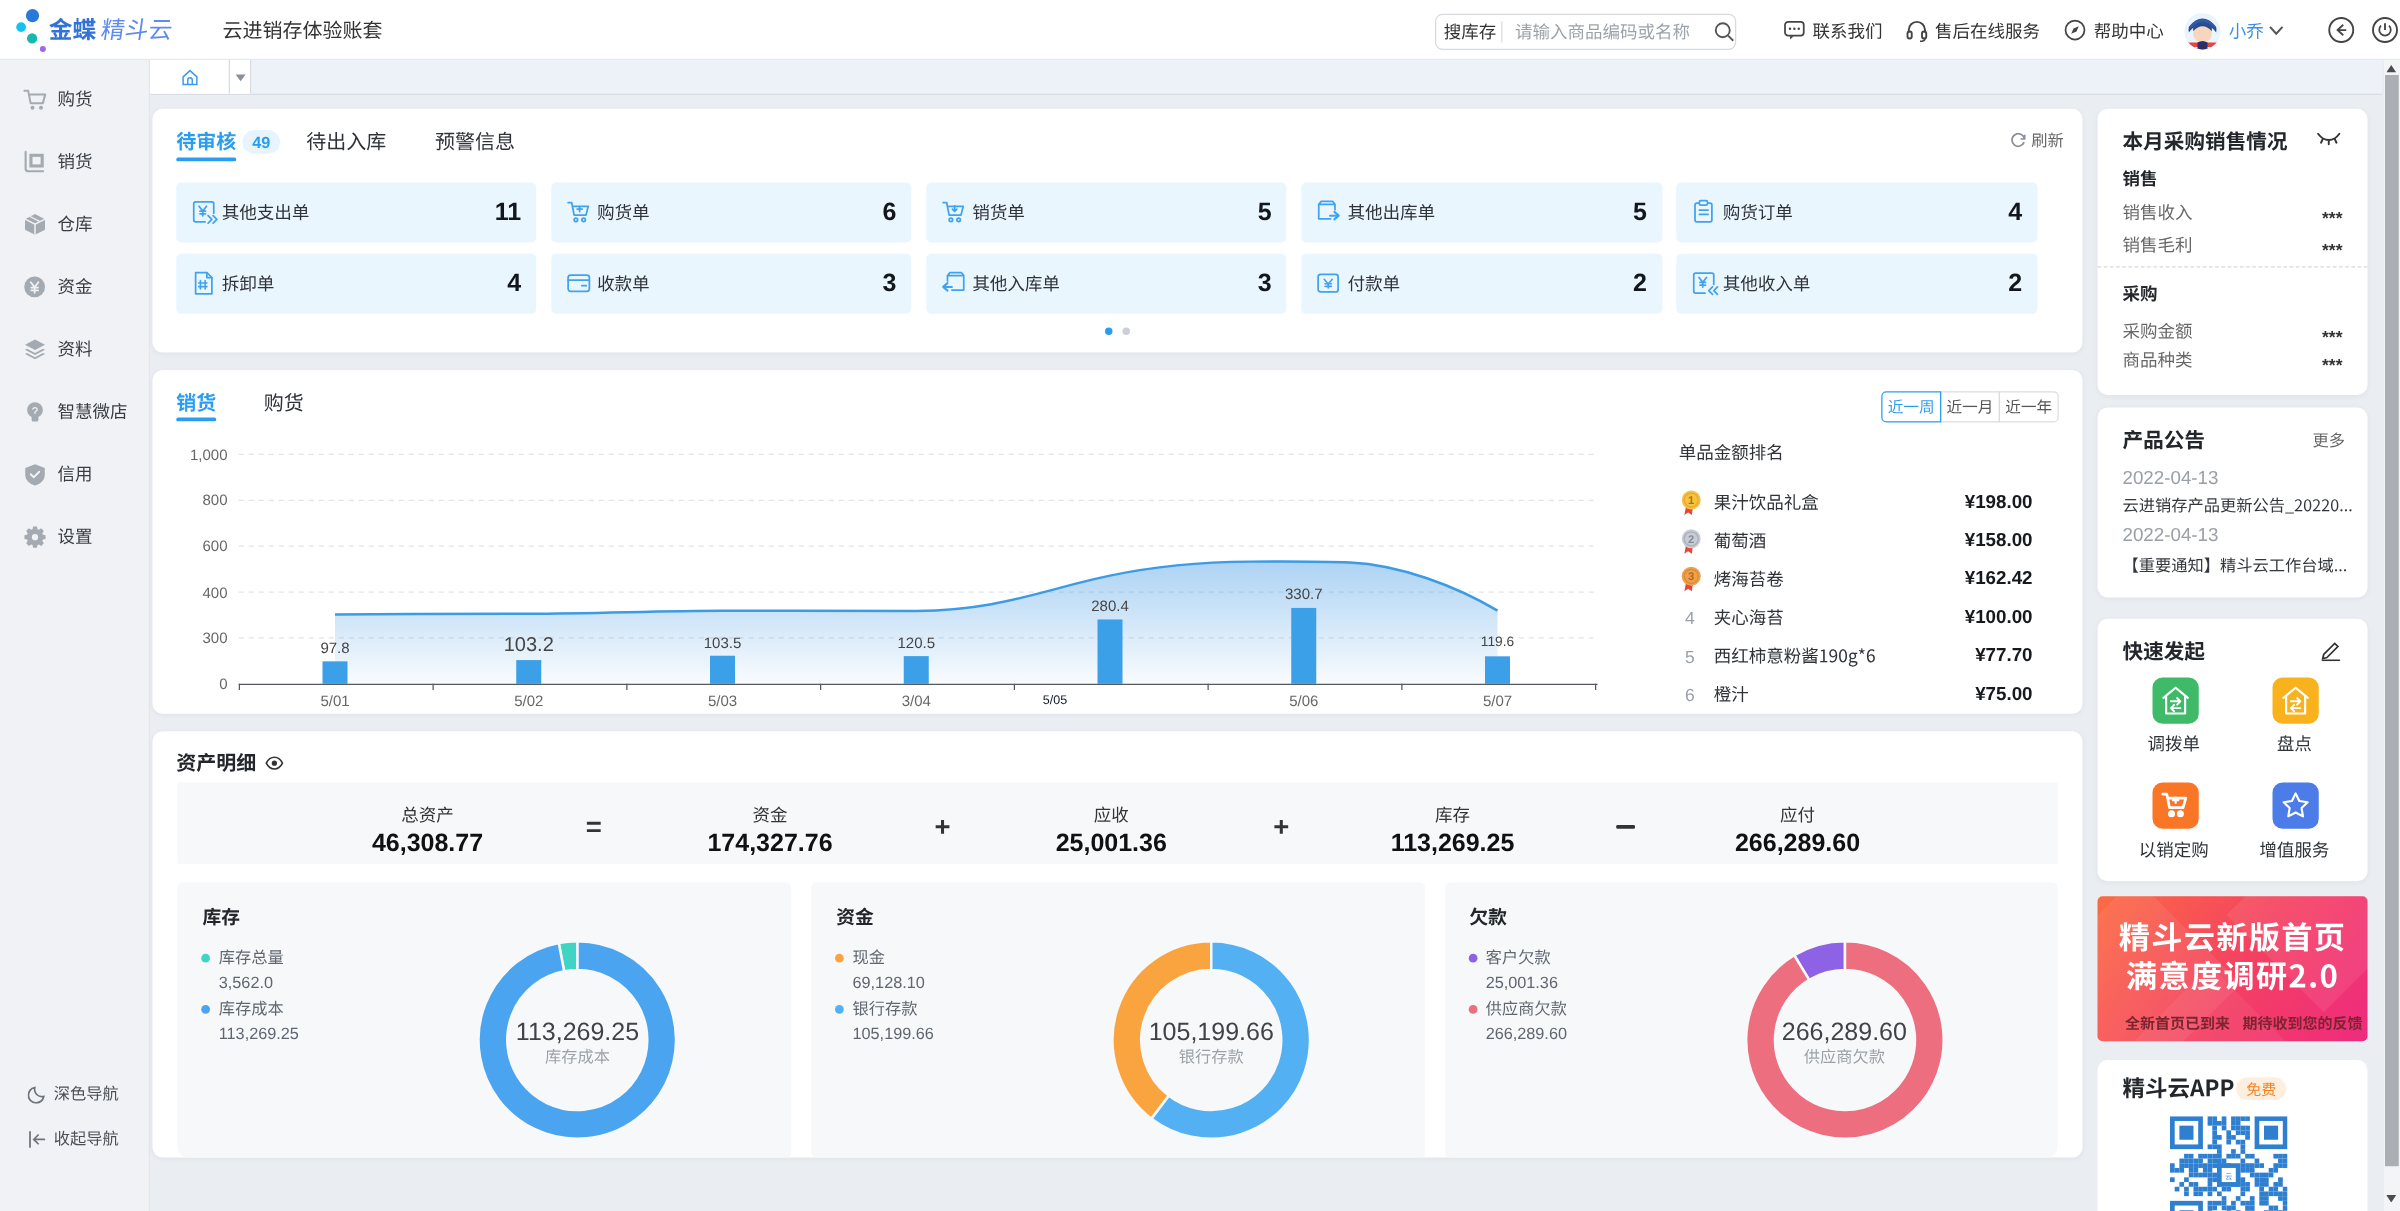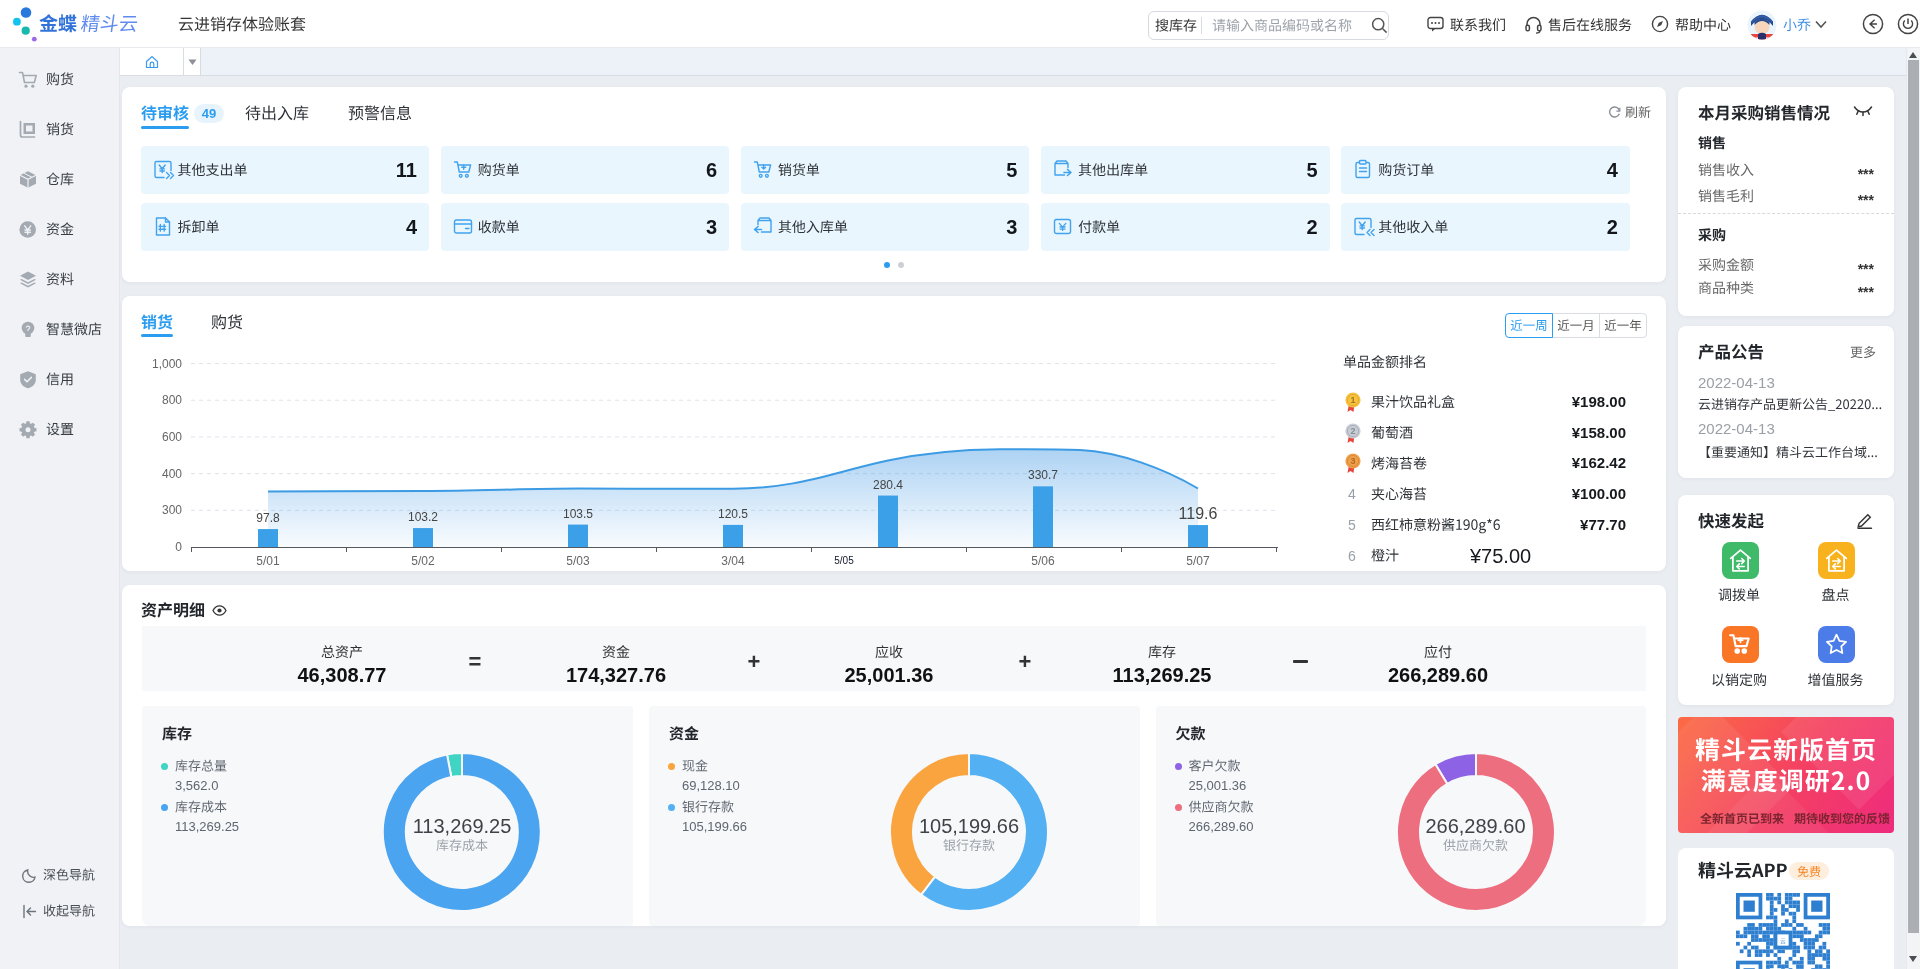--- a/index.html
+++ b/index.html
@@ -252,26 +252,26 @@
     <div style="position:absolute;left:102px;top:392.24px;width:80px;height:16px;font-size:12px;line-height:16px;color:#666;text-align:right;">800</div>
     <div style="position:absolute;left:102px;top:355.55px;width:80px;height:16px;font-size:12px;line-height:16px;color:#666;text-align:right;">1,000</div>
     <div style="position:absolute;left:228px;top:553px;width:80px;height:16px;font-size:12px;line-height:16px;color:#666;text-align:center;">5/01</div>
     <div style="position:absolute;left:383px;top:553px;width:80px;height:16px;font-size:12px;line-height:16px;color:#666;text-align:center;">5/02</div>
     <div style="position:absolute;left:538px;top:553px;width:80px;height:16px;font-size:12px;line-height:16px;color:#666;text-align:center;">5/03</div>
     <div style="position:absolute;left:693px;top:553px;width:80px;height:16px;font-size:12px;line-height:16px;color:#666;text-align:center;">3/04</div>
     <div style="position:absolute;left:804px;top:553px;width:80px;height:16px;font-size:10px;line-height:16px;color:#0f172a;text-align:center;">5/05</div>
     <div style="position:absolute;left:1003px;top:553px;width:80px;height:16px;font-size:12px;line-height:16px;color:#666;text-align:center;">5/06</div>
     <div style="position:absolute;left:1158px;top:553px;width:80px;height:16px;font-size:12px;line-height:16px;color:#666;text-align:center;">5/07</div>
     <div style="position:absolute;left:228px;top:510.059px;width:80px;height:16px;font-size:12px;line-height:16px;color:#444;text-align:center;">97.8</div>
-    <div style="position:absolute;left:383px;top:509.068px;width:80px;height:16px;font-size:12px;line-height:16px;color:#444;text-align:center;">103.2</div>
+    <div style="position:absolute;left:383px;top:509.068px;width:80px;height:16px;font-size:16px;line-height:16px;color:#444;text-align:center;">103.2</div>
     <div style="position:absolute;left:538px;top:505.582px;width:80px;height:16px;font-size:12px;line-height:16px;color:#444;text-align:center;">103.5</div>
     <div style="position:absolute;left:693px;top:505.894px;width:80px;height:16px;font-size:12px;line-height:16px;color:#444;text-align:center;">120.5</div>
     <div style="position:absolute;left:848px;top:476.561px;width:80px;height:16px;font-size:12px;line-height:16px;color:#444;text-align:center;">280.4</div>
     <div style="position:absolute;left:1003px;top:467.333px;width:80px;height:16px;font-size:12px;line-height:16px;color:#444;text-align:center;">330.7</div>
-    <div style="position:absolute;left:1158px;top:506.059px;width:80px;height:16px;font-size:16px;line-height:16px;color:#444;text-align:center;">119.6</div>
+    <div style="position:absolute;left:1158px;top:506.059px;width:80px;height:16px;font-size:11px;line-height:16px;color:#444;text-align:center;">119.6</div>
     <svg style="position:absolute;left:1344px;top:392px" width="18" height="22" viewBox="0 0 18 22">
 <path d="M5 12h4l-1 8-3-2-3 2 1.5-8z" fill="#e8453c" transform="translate(1.5,0)"></path>
 <circle cx="9" cy="8" r="7.6" fill="#f7c33d"></circle>
       <circle cx="9" cy="8" r="5.6" fill="none" stroke="#e2a93a" stroke-width="1"></circle>
 <text x="9" y="11" font-family="Liberation Sans" font-size="9" font-weight="bold" fill="#a5761c" text-anchor="middle">1</text>
     </svg>
     <div style="position:absolute;left:1470px;top:393px;width:156px;height:18px;font-size:15px;line-height:18px;color:#16191d;font-weight:bold;text-align:right;">¥198.00</div>
     <svg style="position:absolute;left:1344px;top:422.7px" width="18" height="22" viewBox="0 0 18 22">
 <path d="M5 12h4l-1 8-3-2-3 2 1.5-8z" fill="#e8453c" transform="translate(1.5,0)"></path>
 <circle cx="9" cy="8" r="7.6" fill="#c8ccd4"></circle>
@@ -284,21 +284,21 @@
 <circle cx="9" cy="8" r="7.6" fill="#f0a04b"></circle>
       <circle cx="9" cy="8" r="5.6" fill="none" stroke="#d98a3a" stroke-width="1"></circle>
 <text x="9" y="11" font-family="Liberation Sans" font-size="9" font-weight="bold" fill="#b26a1e" text-anchor="middle">3</text>
     </svg>
     <div style="position:absolute;left:1470px;top:454.4px;width:156px;height:18px;font-size:15px;line-height:18px;color:#16191d;font-weight:bold;text-align:right;">¥162.42</div>
     <div style="position:absolute;left:1340px;top:485.1px;width:24px;height:18px;font-size:14px;line-height:18px;color:#9aa0a8;text-align:center;">4</div>
     <div style="position:absolute;left:1470px;top:485.1px;width:156px;height:18px;font-size:15px;line-height:18px;color:#16191d;font-weight:bold;text-align:right;">¥100.00</div>
     <div style="position:absolute;left:1340px;top:515.8px;width:24px;height:18px;font-size:14px;line-height:18px;color:#9aa0a8;text-align:center;">5</div>
     <div style="position:absolute;left:1470px;top:515.8px;width:156px;height:18px;font-size:15px;line-height:18px;color:#16191d;font-weight:bold;text-align:right;">¥77.70</div>
     <div style="position:absolute;left:1340px;top:546.5px;width:24px;height:18px;font-size:14px;line-height:18px;color:#9aa0a8;text-align:center;">6</div>
-    <div style="position:absolute;left:1470px;top:546.5px;width:156px;height:18px;font-size:20px;line-height:18px;color:#16191d;font-weight:normal;">¥75.00</div>
+    <div style="position:absolute;left:1470px;top:546.5px;width:156px;height:18px;font-size:15px;line-height:18px;color:#16191d;font-weight:bold;text-align:right;">¥75.00</div>
     <div style="position:absolute;left:122px;top:585px;width:1544px;height:341px;background:#fff;border-radius:8px;box-shadow:0 1px 4px rgba(31,45,61,.05);"></div>
     <svg style="position:absolute;left:212px;top:604px" width="15" height="13" viewBox="0 0 15 13" fill="none" stroke="#333" stroke-width="1.3">
       <path d="M1 6.5C2.6 3.4 4.9 1.8 7.5 1.8s4.9 1.6 6.5 4.7c-1.6 3.1-3.9 4.7-6.5 4.7S2.6 9.6 1 6.5z"></path>
       <circle cx="7.5" cy="6.5" r="2.1" fill="#333" stroke="none"></circle>
     </svg>
     <div style="position:absolute;left:142px;top:626px;width:1504px;height:65px;background:#f7f8fa;"></div>
     <div style="position:absolute;left:222px;top:664px;width:240px;height:22px;font-size:20px;line-height:22px;color:#111;font-weight:bold;text-align:center;">46,308.77</div>
     <div style="position:absolute;left:496px;top:664px;width:240px;height:22px;font-size:20px;line-height:22px;color:#111;font-weight:bold;text-align:center;">174,327.76</div>
     <div style="position:absolute;left:769px;top:664px;width:240px;height:22px;font-size:20px;line-height:22px;color:#111;font-weight:bold;text-align:center;">25,001.36</div>
     <div style="position:absolute;left:1042px;top:664px;width:240px;height:22px;font-size:20px;line-height:22px;color:#111;font-weight:bold;text-align:center;">113,269.25</div>

